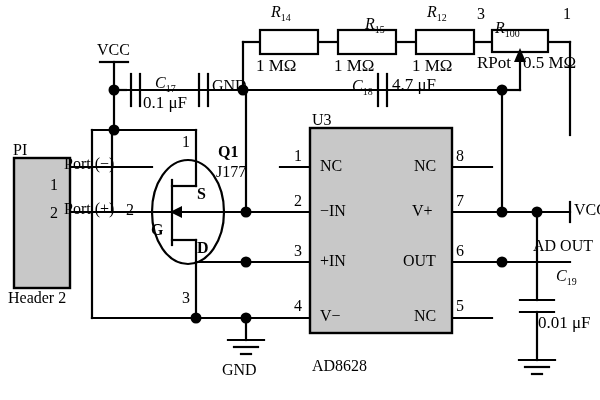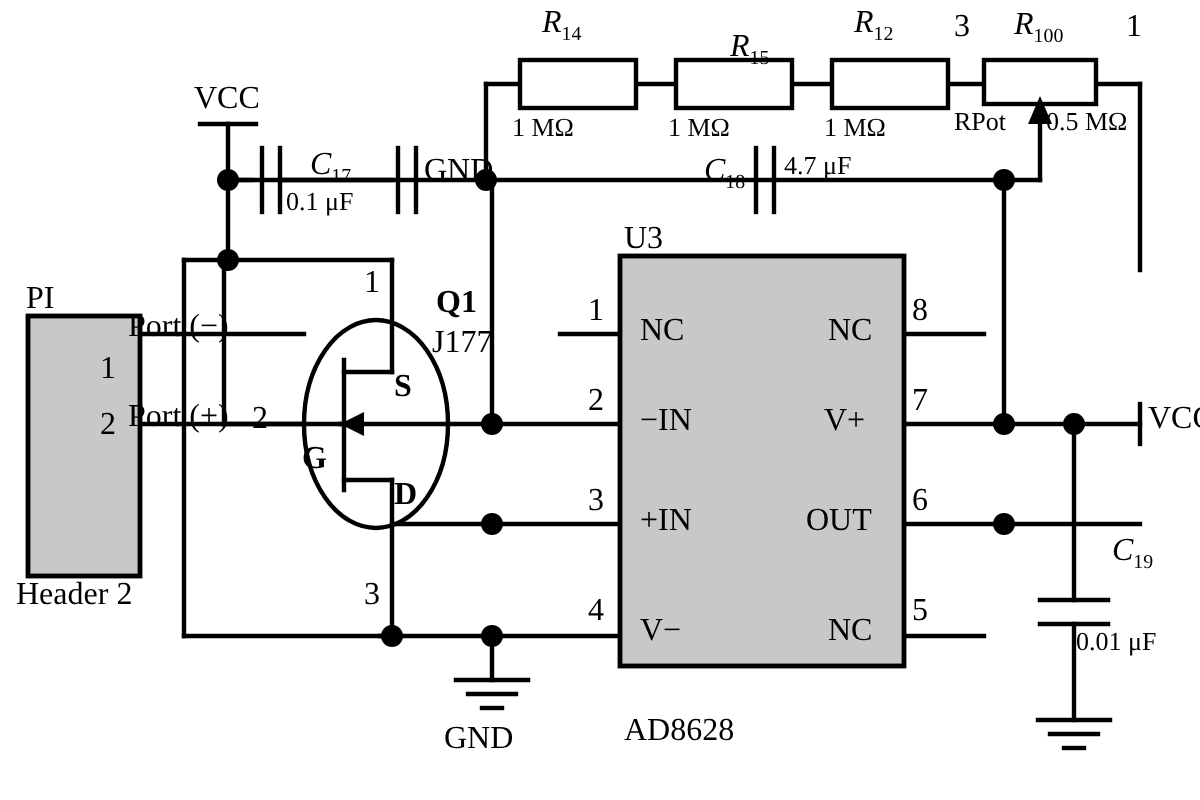--- a/index.html
+++ b/index.html
@@ -5,21 +5,21 @@
   html,body{margin:0;padding:0;background:#ffffff;}
   body{width:600px;height:400px;overflow:hidden;
        font-family:"Liberation Serif",serif;color:#000;}
   #root{position:relative;width:528px;height:400px;}
   svg.schematic{position:absolute;left:0;top:0;width:600px;height:400px;}
   .lbl{position:absolute;white-space:nowrap;font-family:"Liberation Serif",serif;
        color:#000;line-height:1;}
   .ital{font-style:italic;}
   .sub{font-size:0.62em;font-style:normal;vertical-align:sub;}
   .t16{font-size:16px;}
-  .t15{font-size:13px;}
+  .t15{font-size:17px;}
   .bold{font-weight:bold;}
 </style>
 </head>
 <body>
 
 <div id="root">
 
   <svg class="schematic" viewBox="0 0 600 400">
     <g stroke="#000" stroke-width="2.2" fill="none" stroke-linecap="square">
 
@@ -136,21 +136,21 @@
   <div class="lbl t16 ital" style="left:271px;top:4px;"><span>R</span><span class="sub">14</span></div>
   <div class="lbl t15" style="left:256px;top:57px;">1 MΩ</div>
 
   <div class="lbl t16 ital" style="left:349px;top:16px;margin-left:16px;"><span>R</span><span class="sub">15</span></div>
   <div class="lbl t15" style="left:334px;top:57px;">1 MΩ</div>
 
   <div class="lbl t16 ital" style="left:427px;top:4px;"><span>R</span><span class="sub">12</span></div>
   <div class="lbl t15" style="left:412px;top:57px;">1 MΩ</div>
 
   <div class="lbl t16" style="left:477px;top:6px;">3</div>
-  <div class="lbl t16 ital" style="left:495px;top:5px;margin-left:12px;"><span>R</span><span class="sub">100</span></div>
+  <div class="lbl t16 ital" style="left:495px;top:20px;"><span>R</span><span class="sub">100</span></div>
   <div class="lbl t16" style="left:563px;top:6px;">1</div>
   <div class="lbl t15" style="left:477px;top:54px;">RPot</div>
   <div class="lbl t15" style="left:523px;top:54px;">0.5 MΩ</div>
 
   <div class="lbl t16" style="left:97px;top:42px;">VCC</div>
 
   <div class="lbl t16 ital" style="left:155px;top:75px;"><span>C</span><span class="sub">17</span></div>
   <div class="lbl t15" style="left:143px;top:94px;">0.1 μF</div>
 
   <div class="lbl t16" style="left:212px;top:78px;">GND</div>
@@ -197,17 +197,18 @@
   <div class="lbl t16" style="left:403px;top:253px;">OUT</div>
 
   <div class="lbl t16" style="left:456px;top:298px;">5</div>
   <div class="lbl t16" style="left:414px;top:308px;">NC</div>
 
   <div class="lbl t16" style="left:312px;top:358px;">AD8628</div>
 
   <div class="lbl t16" style="left:222px;top:362px;">GND</div>
 
   <div class="lbl t16" style="left:574px;top:202px;">VCC</div>
+  <div class="lbl t16" style="left:533px;top:238px;">AD OUT</div>
 
   <div class="lbl t16 ital" style="left:556px;top:268px;"><span>C</span><span class="sub">19</span></div>
   <div class="lbl t15" style="left:538px;top:314px;">0.01 μF</div>
 
 </div>
 
 </body></html>

